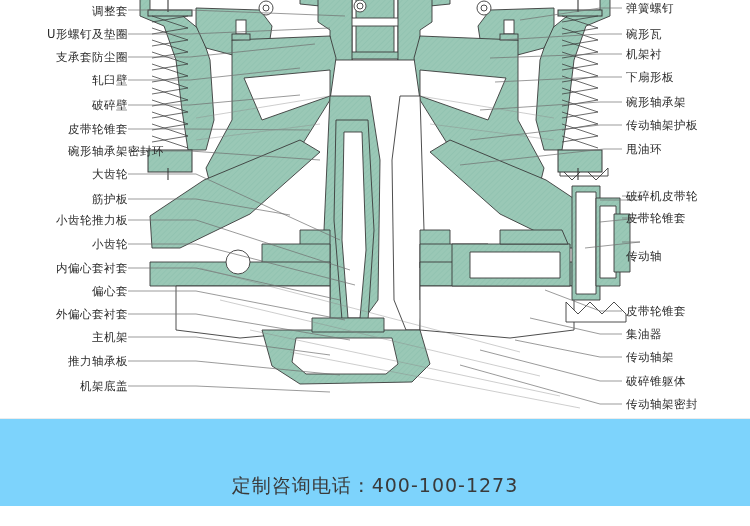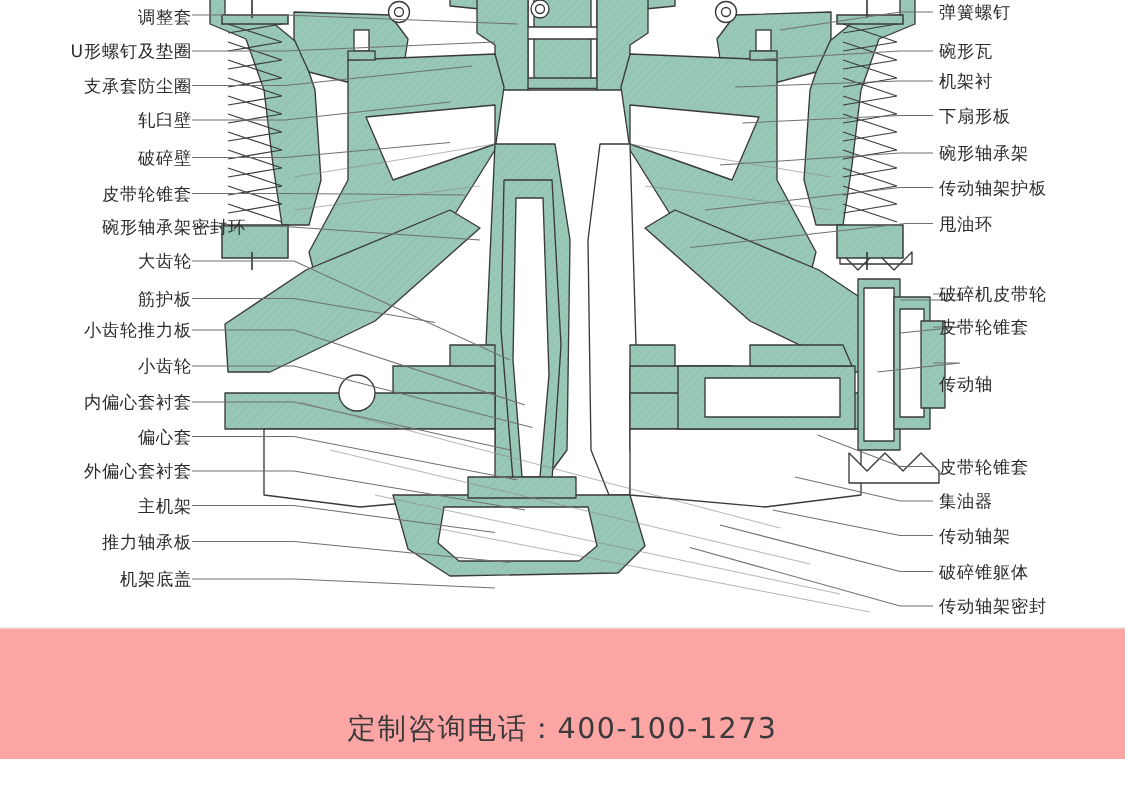--- a/index.html
+++ b/index.html
@@ -29,21 +29,21 @@
     white-space:nowrap;
     letter-spacing:.5px;
     font-family:"DejaVu Sans","Liberation Sans",sans-serif;
   }
   .label.left{ text-align:right; }
   .label.right{ text-align:left; }
 
   
   #banner{
     position:absolute;left:0;top:418px;width:750px;height:88px;
-    background:#fca5a5;
+    background:#7dd3fc;
   }
   #banner .phone{
     position:absolute;left:0;top:55px;width:750px;
     text-align:center;
     font-size:19px;
     color:#3a3a3a;
     letter-spacing:1px;
     font-family:"DejaVu Sans","Liberation Sans",sans-serif;
   }
   .sep{

